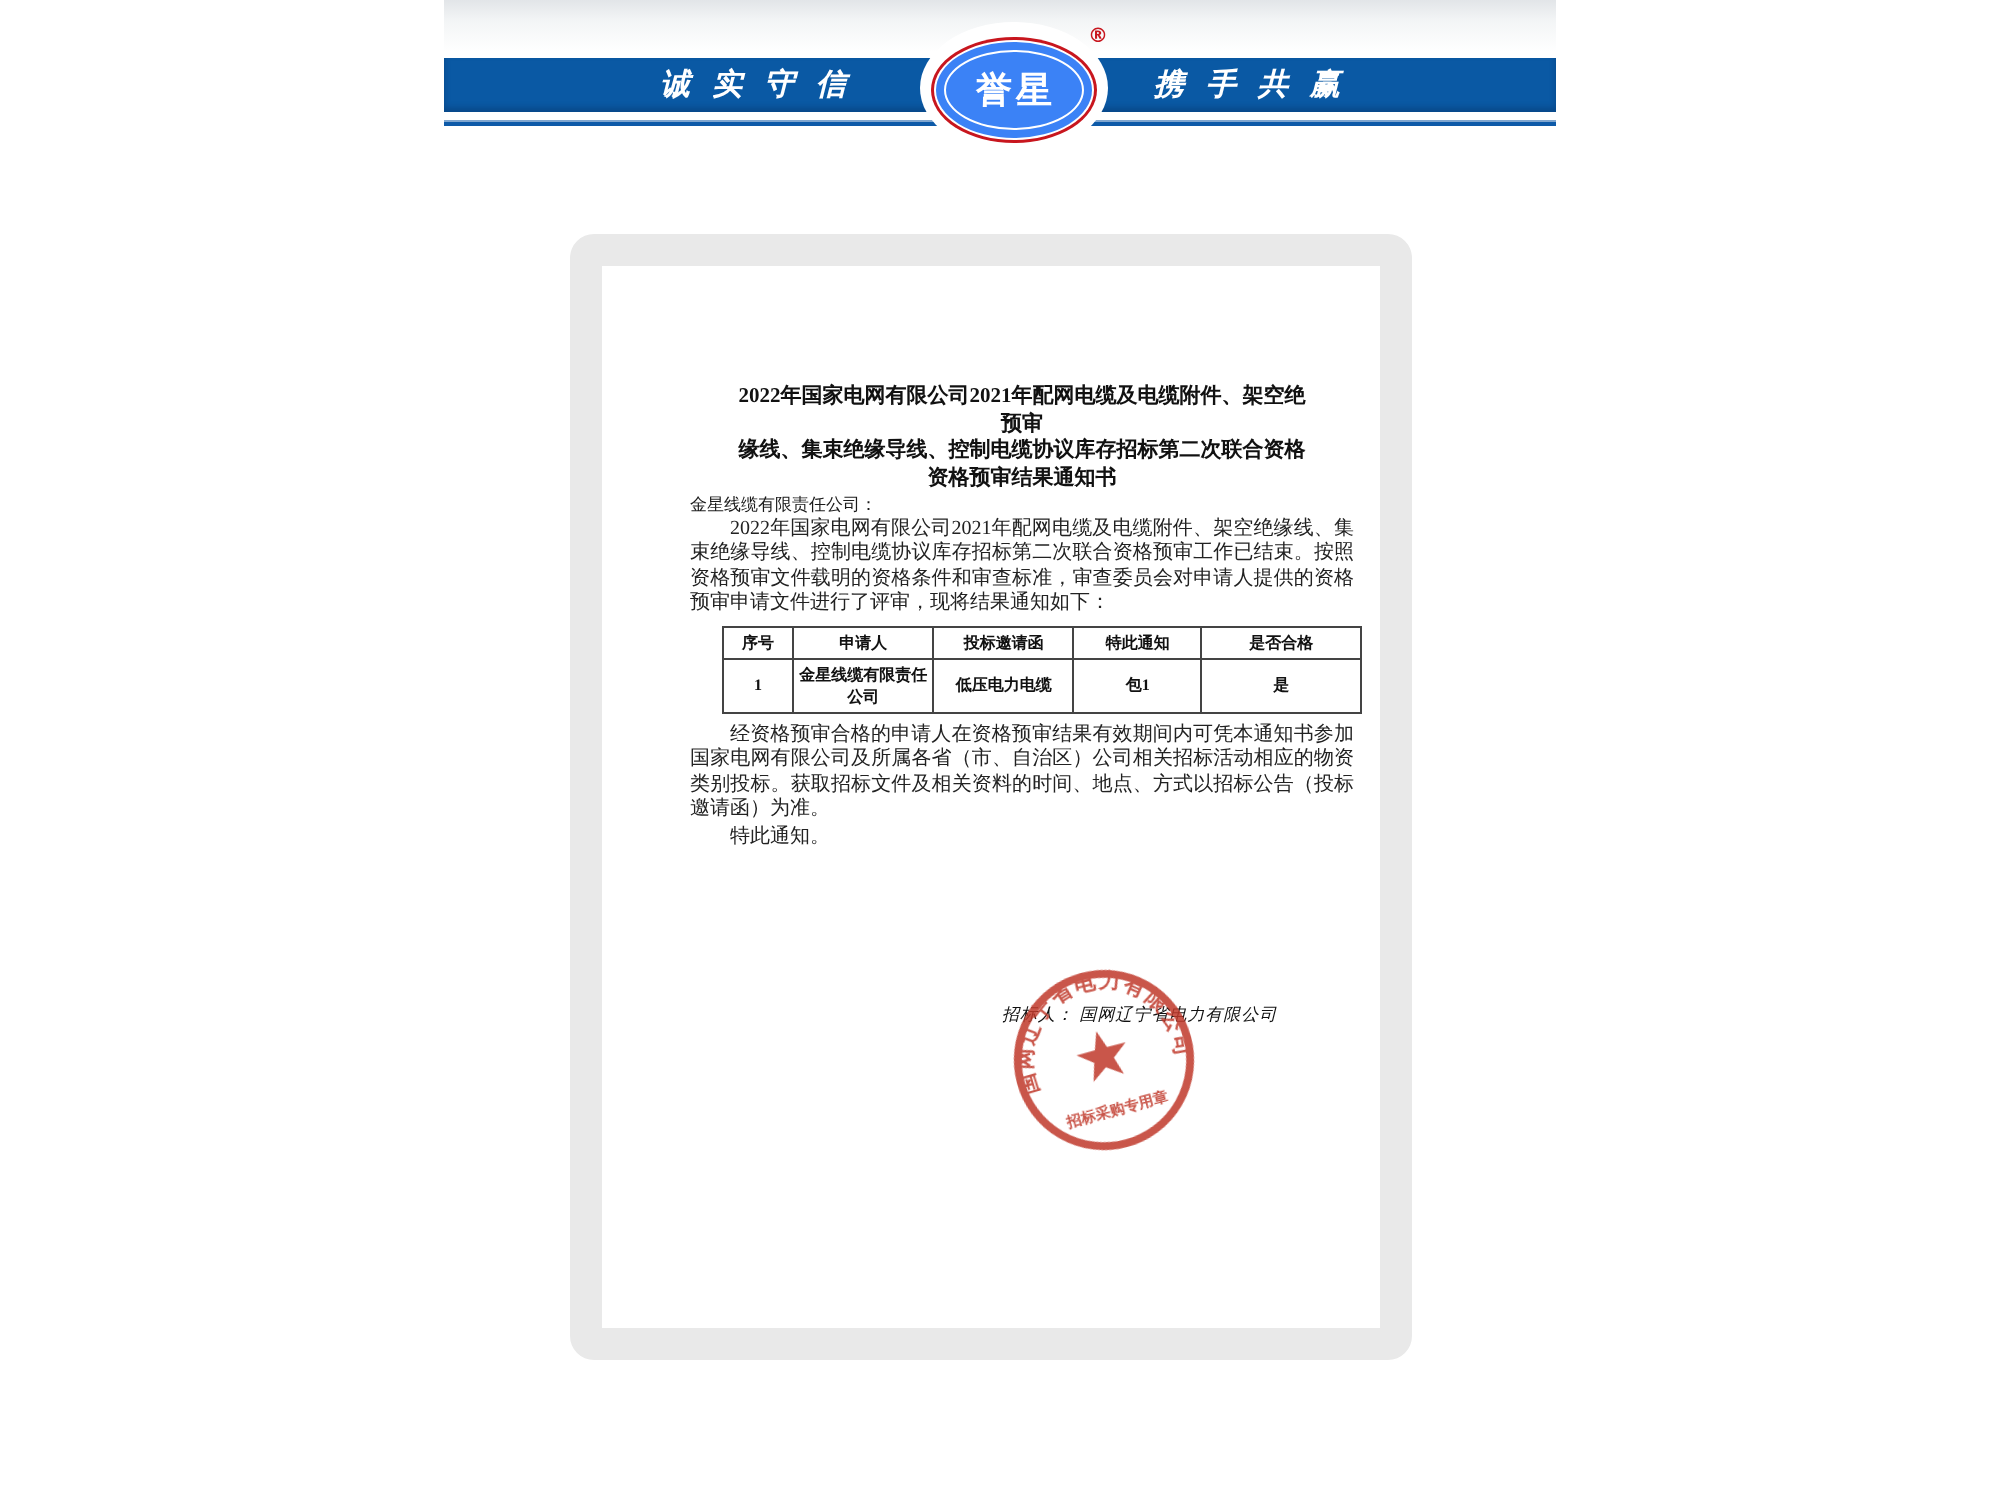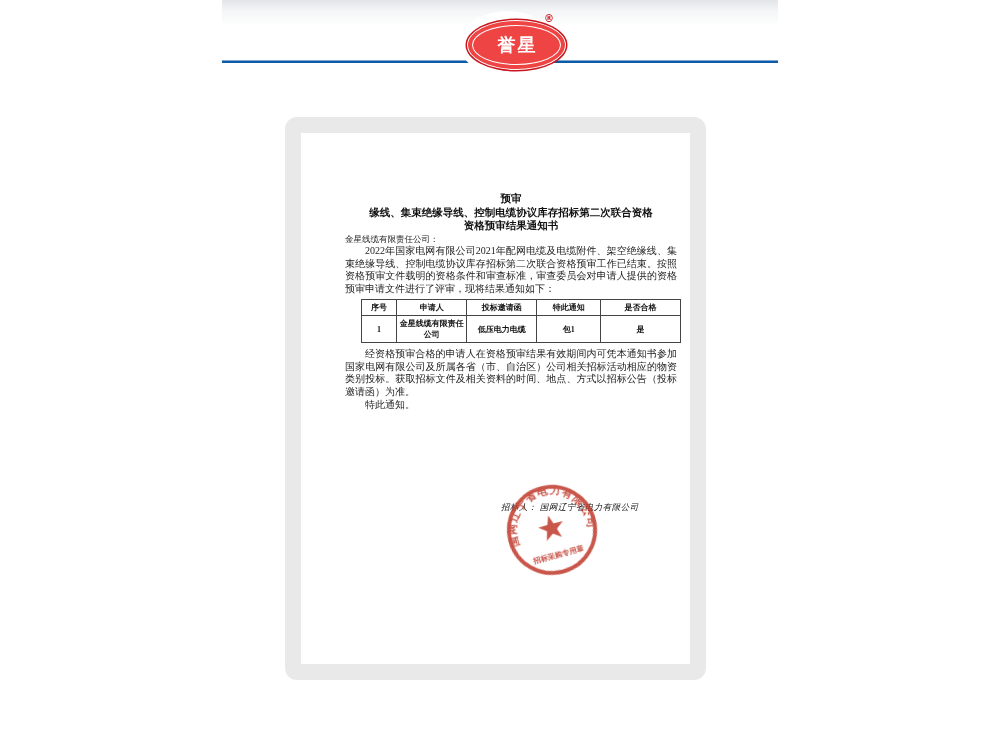--- a/index.html
+++ b/index.html
@@ -17,21 +17,21 @@
     box-shadow:inset 0 -2px 3px rgba(0,20,50,.25); display:flex; align-items:center; justify-content:center; z-index:1; }
   .slogan { color:#ffffff; font-size:15px; font-weight:bold; font-style:italic;
     letter-spacing:11px; white-space:nowrap; font-family:"DejaVu Serif", serif; text-indent:11px; }
   .banner-spacer { width:132px; height:1px; }
   .thin-line { position:absolute; left:0; top:60px; width:556px; height:3px; background:#0d5aa8;
     border-top:1px solid #7fa6cf; z-index:1; }
 
   
   .logo-wrap { position:absolute; left:238px; top:11px; width:94px; height:66px; z-index:3; }
   .logo-circle { position:absolute; left:0; top:0; width:94px; height:66px; background:#ffffff; border-radius:50%; }
-  .logo-oval { position:absolute; left:8px; top:10px; width:97px; height:48px; background:#ef4444;
+  .logo-oval { position:absolute; left:8px; top:10px; width:78px; height:48px; background:#3b82f6;
     border-radius:50%; box-shadow:0 0 0 1px #ffffff, 0 0 0 2.5px #c8161e; }
   .logo-ring { position:absolute; left:4px; top:4px; right:4px; bottom:4px; border:1.5px solid #ffffff;
     border-radius:50%; display:flex; align-items:center; justify-content:center; }
   .logo-text { color:#ffffff; font-size:18px; font-weight:bold; letter-spacing:2px; text-indent:2px;
     font-family:"DejaVu Serif", serif; }
   .reg-mark { position:absolute; left:84px; top:2px; color:#c8161e; font-size:10px; font-weight:bold; }
 
   
   .doc-card { position:absolute; left:63px; top:117px; width:421px; height:563px;
     background:#ffffff; border:16px solid #e9e9e9; border-radius:12px; }
@@ -61,37 +61,43 @@
   .seal text { fill:#c0392b; font-weight:bold; font-family:"DejaVu Serif", serif; }
 </style>
 </head>
 <body>
 
 <div class="page">
   <div class="content-col">
 
     <div class="top-gradient"></div>
 
+    <div class="banner">
+      <span class="slogan">诚实守信</span>
+      <span class="banner-spacer"></span>
+      <span class="slogan">携手共赢</span>
+    </div>
     <div class="thin-line"></div>
 
     <div class="logo-wrap">
       <div class="logo-circle"></div>
       <div class="logo-oval">
         <div class="logo-ring">
           <span class="logo-text">誉星</span>
         </div>
       </div>
       <span class="reg-mark">®</span>
     </div>
 
     <div class="doc-card">
       <div class="doc-inner">
         <div class="doc-content">
 
           <div class="doc-title">
+            <div>2022年国家电网有限公司2021年配网电缆及电缆附件、架空绝</div>
             <div>预审</div>
             <div>缘线、集束绝缘导线、控制电缆协议库存招标第二次联合资格</div>
             <div>资格预审结果通知书</div>
           </div>
 
           <p class="salutation">金星线缆有限责任公司：</p>
 
           <p class="para">2022年国家电网有限公司2021年配网电缆及电缆附件、架空绝缘线、集束绝缘导线、控制电缆协议库存招标第二次联合资格预审工作已结束。按照资格预审文件载明的资格条件和审查标准，审查委员会对申请人提供的资格预审申请文件进行了评审，现将结果通知如下：</p>
 
           <table class="pq">

